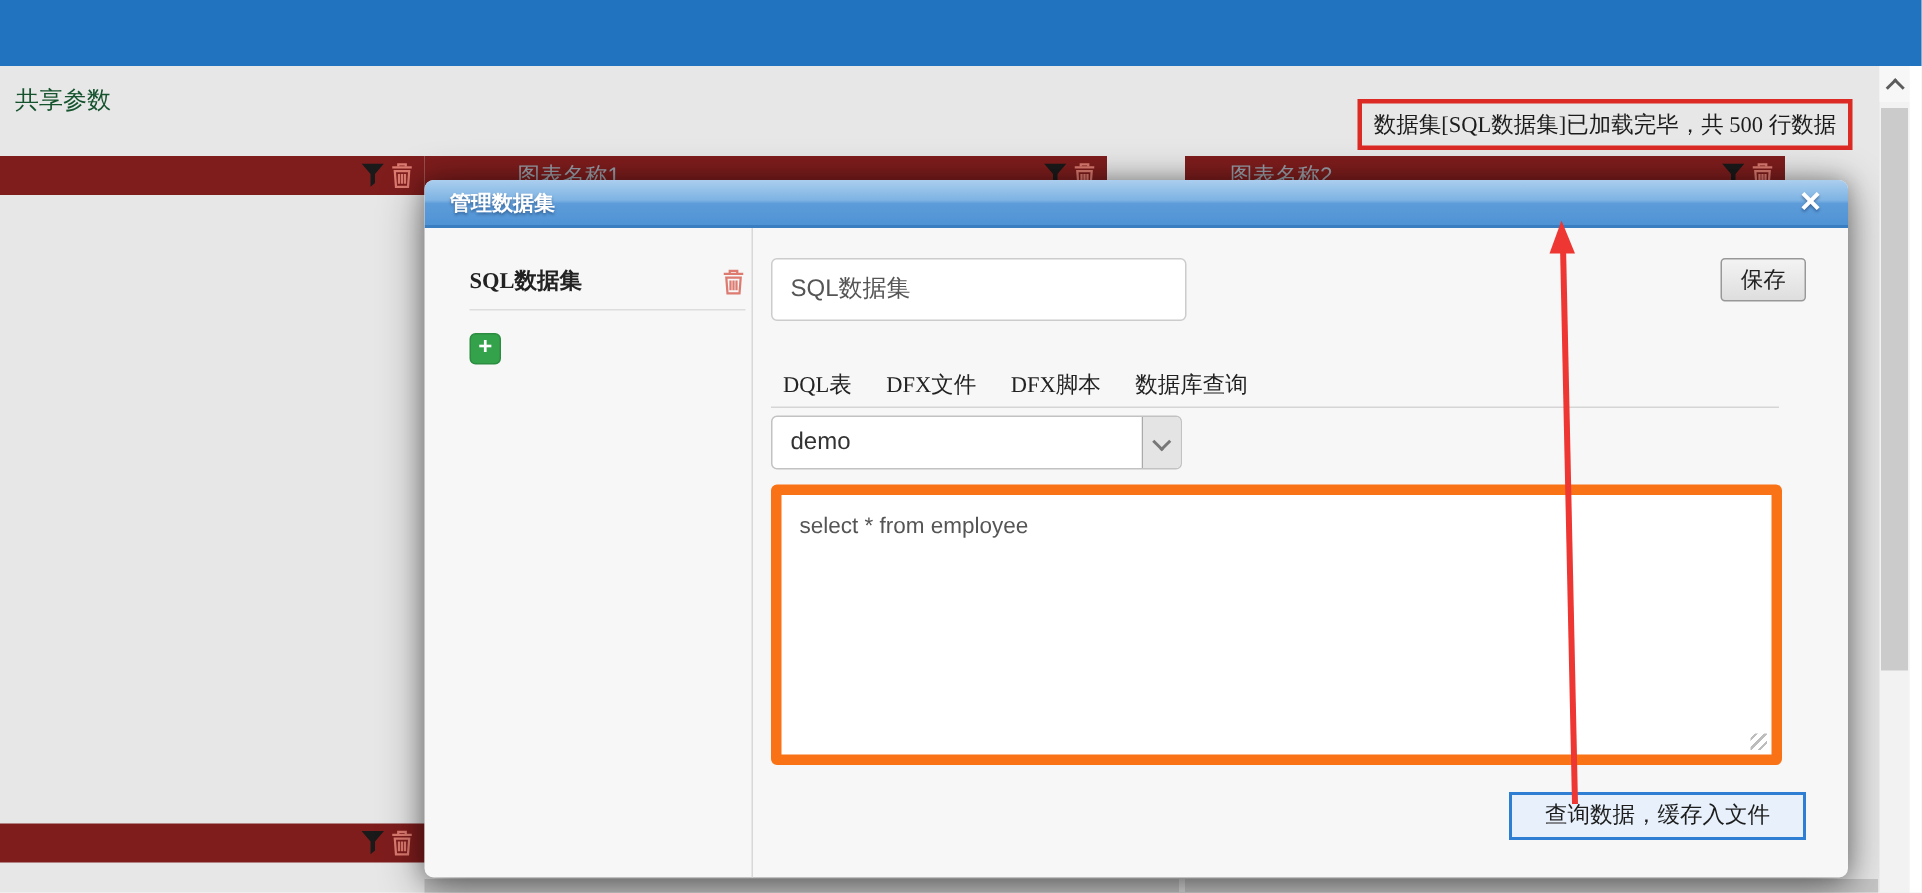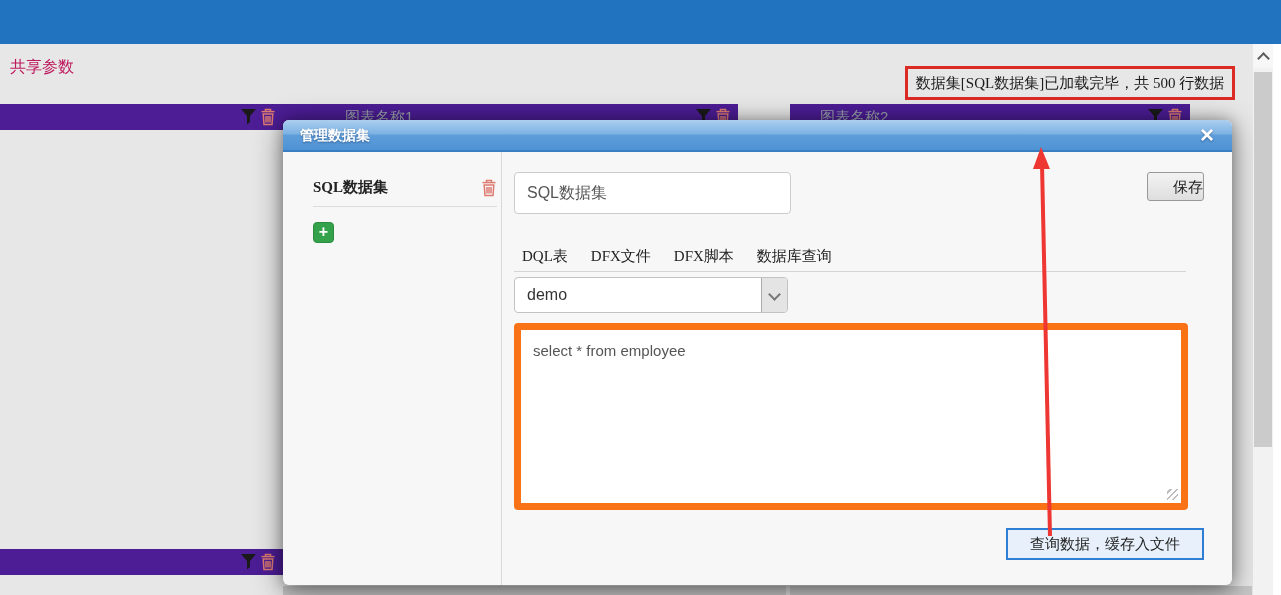--- a/index.html
+++ b/index.html
@@ -6,24 +6,24 @@
   body{
     position:relative;width:1281px;height:595px;overflow:hidden;
     background:#e7e7e7;
     font-family:"Liberation Sans","DejaVu Sans",sans-serif;
     -webkit-font-smoothing:antialiased;
   }
   .serif{font-family:"Liberation Serif","DejaVu Serif",serif;}
 
   
   .topbar{position:absolute;left:0;top:0;width:1281px;height:44px;background:#2173bf;}
-  .page-title{position:absolute;left:10px;top:57px;font-size:16px;color:#be185d;}
-
-  
-  .col-header{position:absolute;height:26px;background:#4c1d95;top:104px;}
+  .page-title{position:absolute;left:10px;top:57px;font-size:16px;color:#14532d;}
+
+  
+  .col-header{position:absolute;height:26px;background:#7f1d1d;top:104px;}
   .col-header .label{position:absolute;top:4px;font-size:15px;color:#99a1aa;}
   .icon-group{position:absolute;right:7px;top:4px;display:flex;align-items:center;gap:4px;}
   .filter-icon svg{display:block;}
   .trash-icon svg{display:block;}
 
   
   .notification{
     position:absolute;left:905px;top:66px;width:330px;height:34px;
     border:3px solid #dc2a25;box-sizing:border-box;z-index:5;
     display:flex;align-items:center;justify-content:center;
@@ -73,21 +73,21 @@
     position:absolute;background:#fff;border:1px solid #ccc;border-radius:4px;
     box-sizing:border-box;font-size:16px;color:#555;padding:0 12px;
     font-family:"Liberation Sans","DejaVu Sans",sans-serif;
   }
   .name-input{left:12px;top:20px;width:277px;height:42px;}
   .file-input{left:12px;top:375px;width:392px;height:42px;}
 
   .save-btn{
     position:absolute;left:645px;top:20px;width:57px;height:29px;
     background:linear-gradient(#f3f3f3,#dedede);border:1px solid #989898;border-radius:3px;
-    box-sizing:border-box;font-size:15px;color:#222;text-align:right;line-height:27px;cursor:pointer;
+    box-sizing:border-box;font-size:15px;color:#222;text-align:center;line-height:27px;cursor:pointer;
   }
 
   .tabs{
     position:absolute;left:12px;top:89px;width:672px;height:31px;
     display:flex;align-items:flex-end;border-bottom:1px solid #d5d5d5;box-sizing:border-box;
   }
   .tab{
     font-size:15px;font-weight:normal;color:#222;padding:5px 8px;margin-right:7px;
     white-space:nowrap;cursor:pointer;
   }

